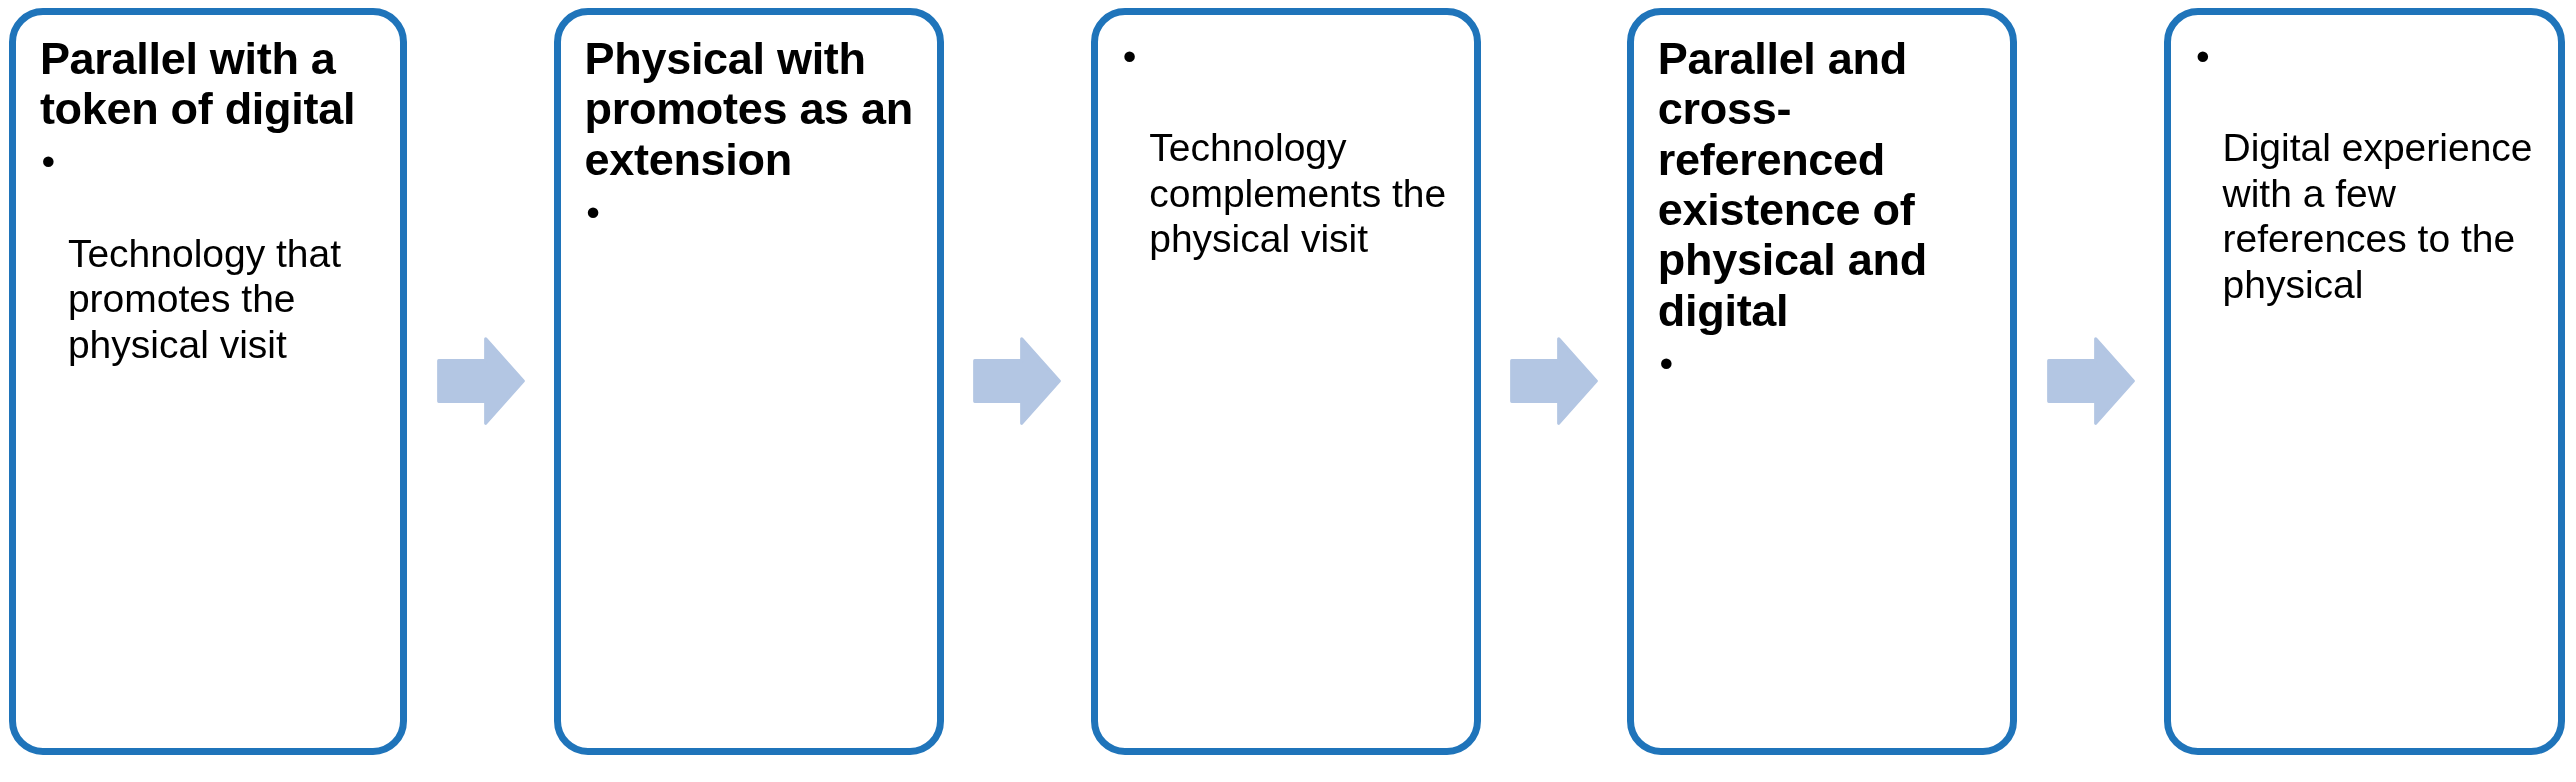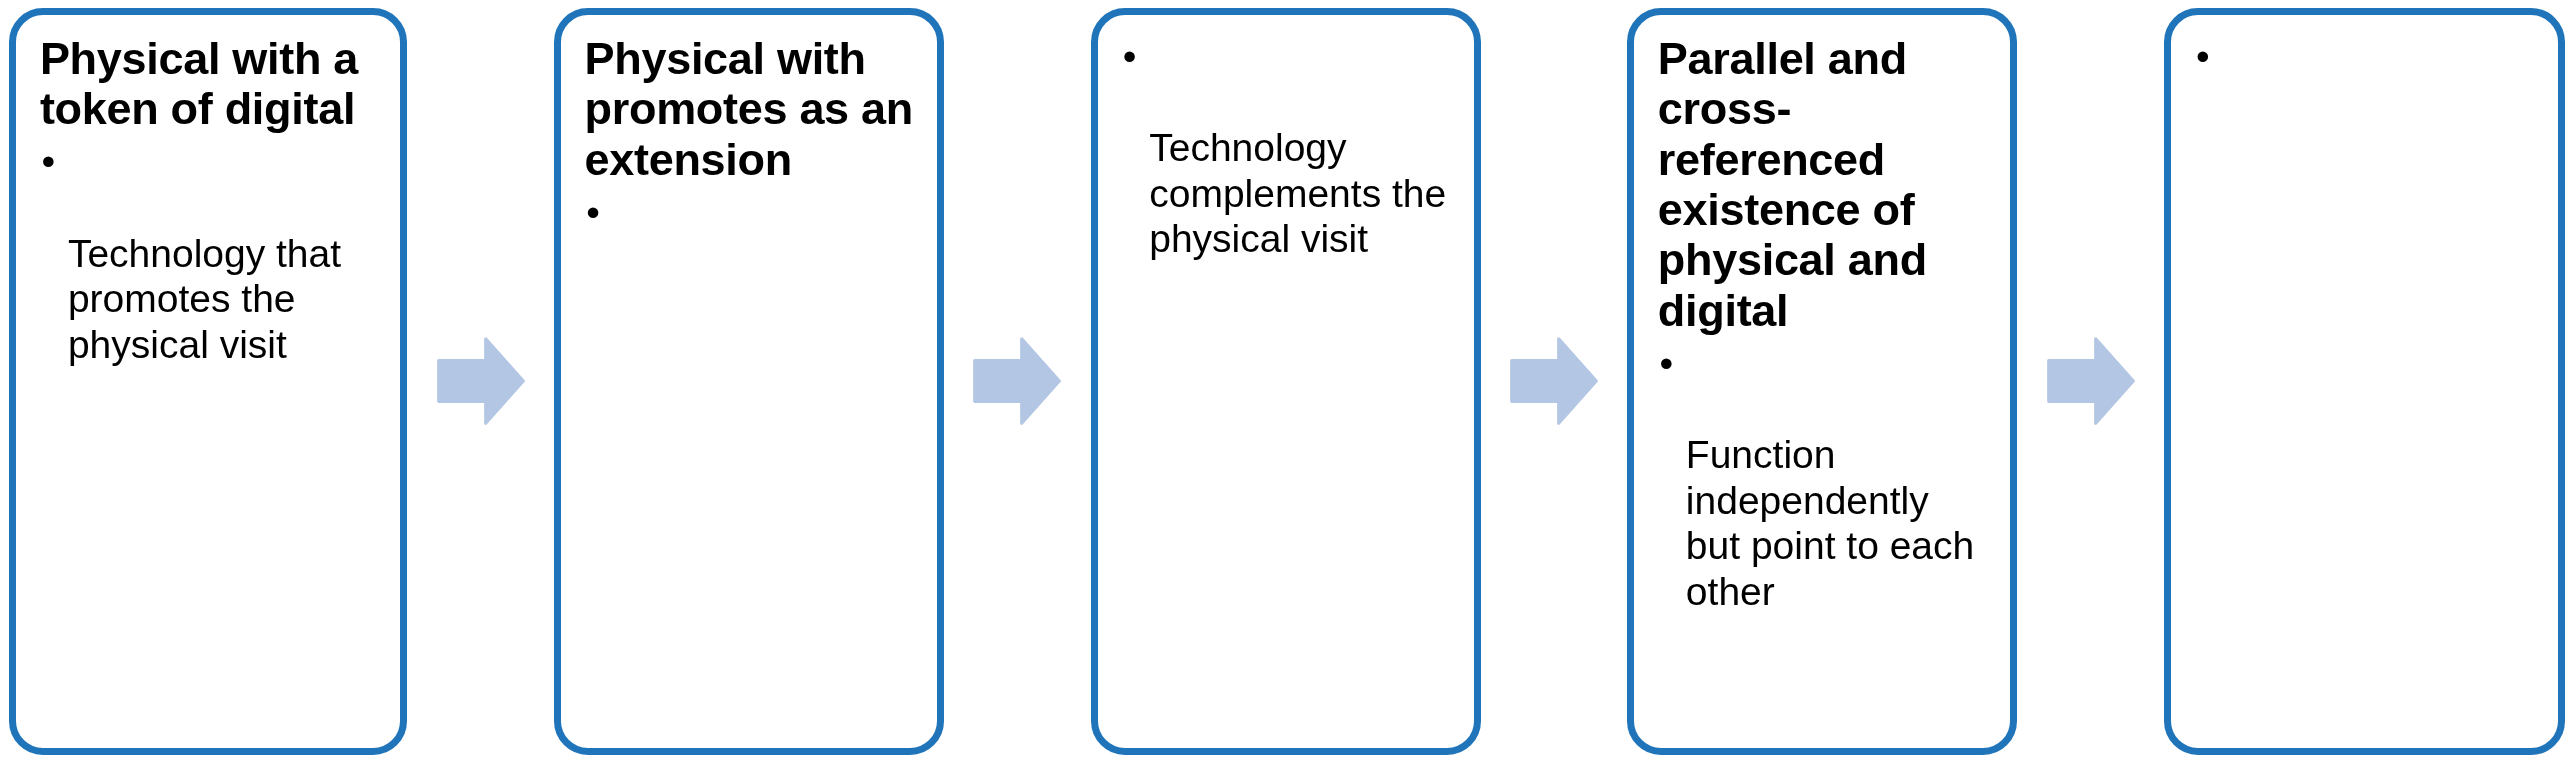--- a/index.html
+++ b/index.html
@@ -86,21 +86,21 @@
   }
 
   .stage.s1 { margin-right: 0; }
 </style>
 </head>
 <body>
 
 <div id="flow">
 
   <div class="stage s1">
-    <div class="stage-heading">Physical with a token of digital</div>
+    <div class="stage-heading">Parallel with a token of digital</div>
     <ul class="bullet-list">
       <li class="bullet-item">
         <span class="bullet-dot">•</span>
         <span>Technology that promotes the physical visit</span>
       </li>
     </ul>
   </div>
 
   <div class="connector">
     <svg class="arrow-icon" viewBox="0 0 112 120">
@@ -136,33 +136,33 @@
     <svg class="arrow-icon" viewBox="0 0 112 120">
       <path d="M2 34 L62 34 L62 6 L110 60 L62 114 L62 86 L2 86 Z" fill="#b3c6e3" stroke="#b3c6e3" stroke-width="4" stroke-linejoin="round"></path>
     </svg>
   </div>
 
   <div class="stage s4">
     <div class="stage-heading">Parallel and cross-referenced existence of physical and digital</div>
     <ul class="bullet-list">
       <li class="bullet-item">
         <span class="bullet-dot">•</span>
-        <span>Function independently but point to each other</span>
       </li>
     </ul>
   </div>
 
   <div class="connector">
     <svg class="arrow-icon" viewBox="0 0 112 120">
       <path d="M2 34 L62 34 L62 6 L110 60 L62 114 L62 86 L2 86 Z" fill="#b3c6e3" stroke="#b3c6e3" stroke-width="4" stroke-linejoin="round"></path>
     </svg>
   </div>
 
   <div class="stage s5">
     <ul class="bullet-list">
       <li class="bullet-item">
         <span class="bullet-dot">•</span>
+        <span>Digital experience with a few references to the physical</span>
       </li>
     </ul>
   </div>
 
 </div>
 
 
 </body></html>

